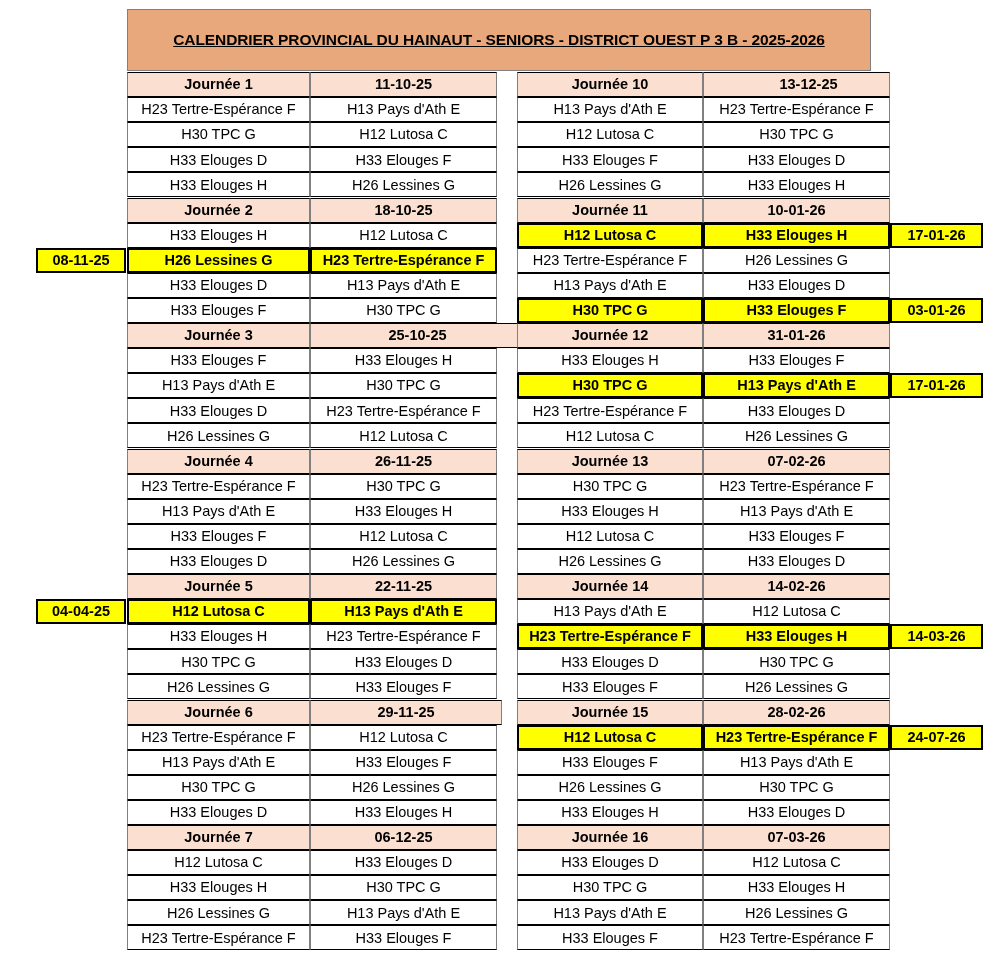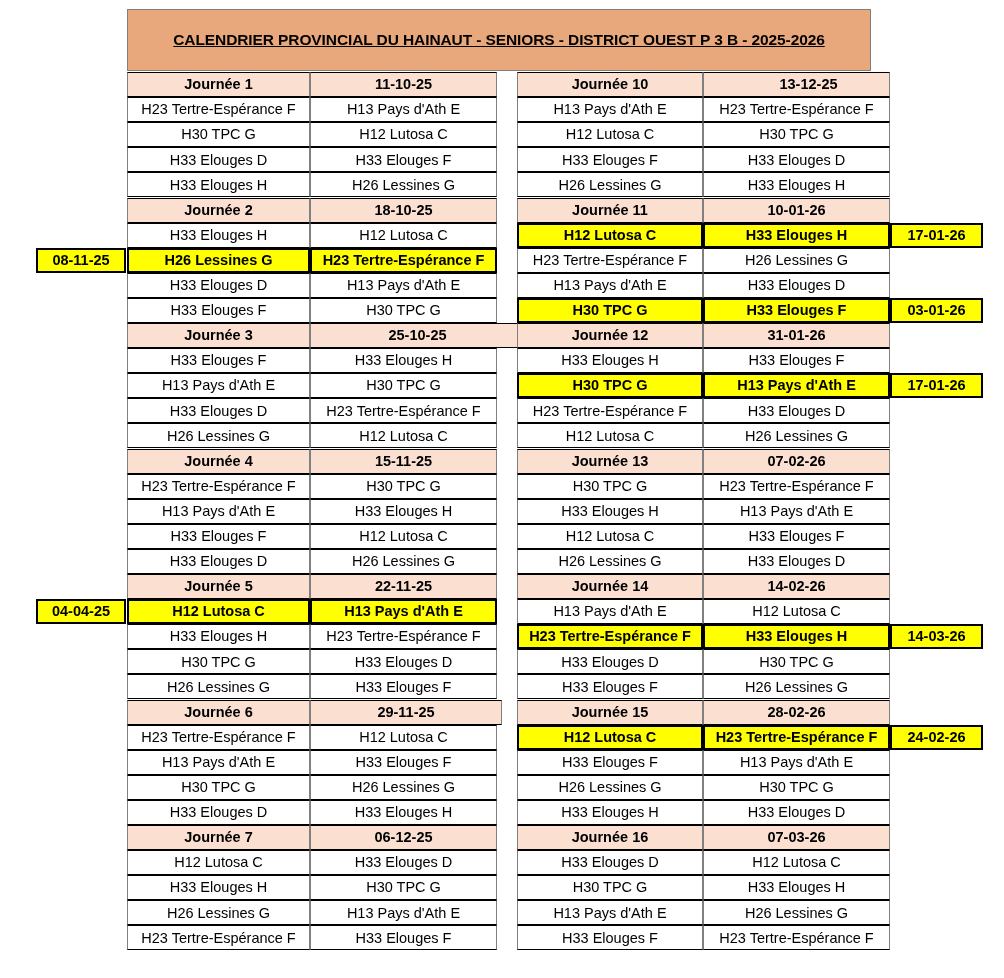--- a/index.html
+++ b/index.html
@@ -124,21 +124,21 @@
       <div class="cell jour" style="left: 310px; top: 323px; width: 215px; height: 25.1px;">25-10-25</div>
       <div class="cell body" style="left: 127px; top: 348.1px; width: 183px; height: 25.1px;">H33 Elouges F</div>
       <div class="cell body" style="left: 310px; top: 348.1px; width: 187px; height: 25.1px;">H33 Elouges H</div>
       <div class="cell body" style="left: 127px; top: 373.2px; width: 183px; height: 25.1px;">H13 Pays d'Ath E</div>
       <div class="cell body" style="left: 310px; top: 373.2px; width: 187px; height: 25.1px;">H30 TPC G</div>
       <div class="cell body" style="left: 127px; top: 398.3px; width: 183px; height: 25.1px;">H33 Elouges D</div>
       <div class="cell body" style="left: 310px; top: 398.3px; width: 187px; height: 25.1px;">H23 Tertre-Espérance F</div>
       <div class="cell body" style="left: 127px; top: 423.4px; width: 183px; height: 25.1px;">H26 Lessines G</div>
       <div class="cell body" style="left: 310px; top: 423.4px; width: 187px; height: 25.1px;">H12 Lutosa C</div>
       <div class="cell jour" style="left: 127px; top: 448.5px; width: 183px; height: 25.1px;">Journée 4</div>
-      <div class="cell jour" style="left: 310px; top: 448.5px; width: 187px; height: 25.1px;">15-11-25</div>
+      <div class="cell jour" style="left: 310px; top: 448.5px; width: 187px; height: 25.1px;">26-11-25</div>
       <div class="cell body" style="left: 127px; top: 473.6px; width: 183px; height: 25.1px;">H23 Tertre-Espérance F</div>
       <div class="cell body" style="left: 310px; top: 473.6px; width: 187px; height: 25.1px;">H30 TPC G</div>
       <div class="cell body" style="left: 127px; top: 498.7px; width: 183px; height: 25.1px;">H13 Pays d'Ath E</div>
       <div class="cell body" style="left: 310px; top: 498.7px; width: 187px; height: 25.1px;">H33 Elouges H</div>
       <div class="cell body" style="left: 127px; top: 523.8px; width: 183px; height: 25.1px;">H33 Elouges F</div>
       <div class="cell body" style="left: 310px; top: 523.8px; width: 187px; height: 25.1px;">H12 Lutosa C</div>
       <div class="cell body" style="left: 127px; top: 548.9px; width: 183px; height: 25.1px;">H33 Elouges D</div>
       <div class="cell body" style="left: 310px; top: 548.9px; width: 187px; height: 25.1px;">H26 Lessines G</div>
       <div class="cell jour" style="left: 127px; top: 574px; width: 183px; height: 25.1px;">Journée 5</div>
       <div class="cell jour" style="left: 310px; top: 574px; width: 187px; height: 25.1px;">22-11-25</div>
@@ -222,21 +222,21 @@
       <div class="cell hl" style="left: 703px; top: 624.2px; width: 187px; height: 25.1px;">H33 Elouges H</div>
       <div class="cell datecol" style="left: 890px; top: 624.2px; width: 93px; height: 25.1px;">14-03-26</div>
       <div class="cell body" style="left: 517px; top: 649.3px; width: 186px; height: 25.1px;">H33 Elouges D</div>
       <div class="cell body" style="left: 703px; top: 649.3px; width: 187px; height: 25.1px;">H30 TPC G</div>
       <div class="cell body" style="left: 517px; top: 674.4px; width: 186px; height: 25.1px;">H33 Elouges F</div>
       <div class="cell body" style="left: 703px; top: 674.4px; width: 187px; height: 25.1px;">H26 Lessines G</div>
       <div class="cell jour" style="left: 517px; top: 699.5px; width: 186px; height: 25.1px;">Journée 15</div>
       <div class="cell jour" style="left: 703px; top: 699.5px; width: 187px; height: 25.1px;">28-02-26</div>
       <div class="cell hl" style="left: 517px; top: 724.6px; width: 186px; height: 25.1px;">H12 Lutosa C</div>
       <div class="cell hl" style="left: 703px; top: 724.6px; width: 187px; height: 25.1px;">H23 Tertre-Espérance F</div>
-      <div class="cell datecol" style="left: 890px; top: 724.6px; width: 93px; height: 25.1px;">24-02-26</div>
+      <div class="cell datecol" style="left: 890px; top: 724.6px; width: 93px; height: 25.1px;">24-07-26</div>
       <div class="cell body" style="left: 517px; top: 749.7px; width: 186px; height: 25.1px;">H33 Elouges F</div>
       <div class="cell body" style="left: 703px; top: 749.7px; width: 187px; height: 25.1px;">H13 Pays d'Ath E</div>
       <div class="cell body" style="left: 517px; top: 774.8px; width: 186px; height: 25.1px;">H26 Lessines G</div>
       <div class="cell body" style="left: 703px; top: 774.8px; width: 187px; height: 25.1px;">H30 TPC G</div>
       <div class="cell body" style="left: 517px; top: 799.9px; width: 186px; height: 25.1px;">H33 Elouges H</div>
       <div class="cell body" style="left: 703px; top: 799.9px; width: 187px; height: 25.1px;">H33 Elouges D</div>
       <div class="cell jour" style="left: 517px; top: 825px; width: 186px; height: 25.1px;">Journée 16</div>
       <div class="cell jour" style="left: 703px; top: 825px; width: 187px; height: 25.1px;">07-03-26</div>
       <div class="cell body" style="left: 517px; top: 850.1px; width: 186px; height: 25.1px;">H33 Elouges D</div>
       <div class="cell body" style="left: 703px; top: 850.1px; width: 187px; height: 25.1px;">H12 Lutosa C</div>

